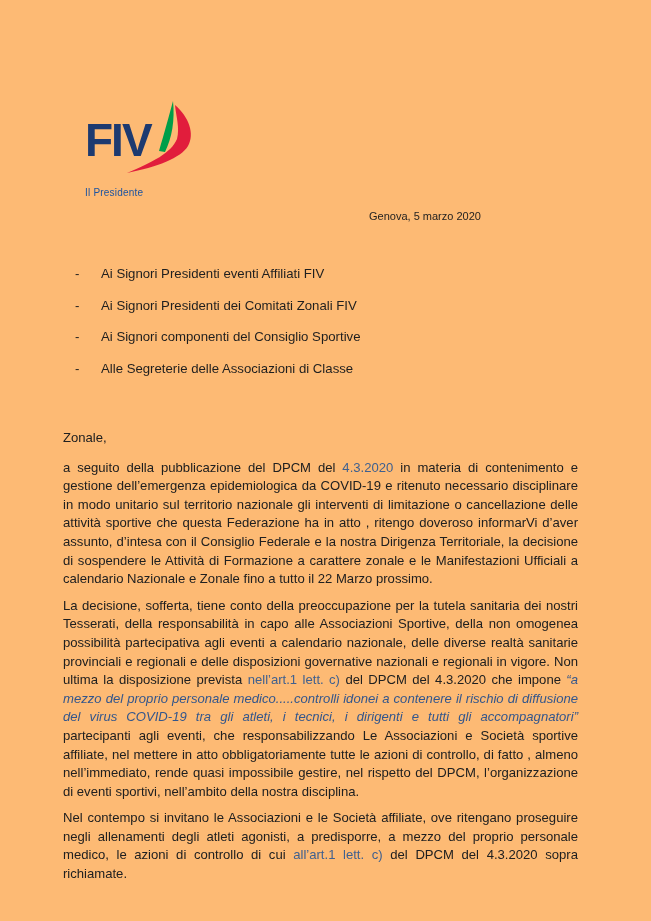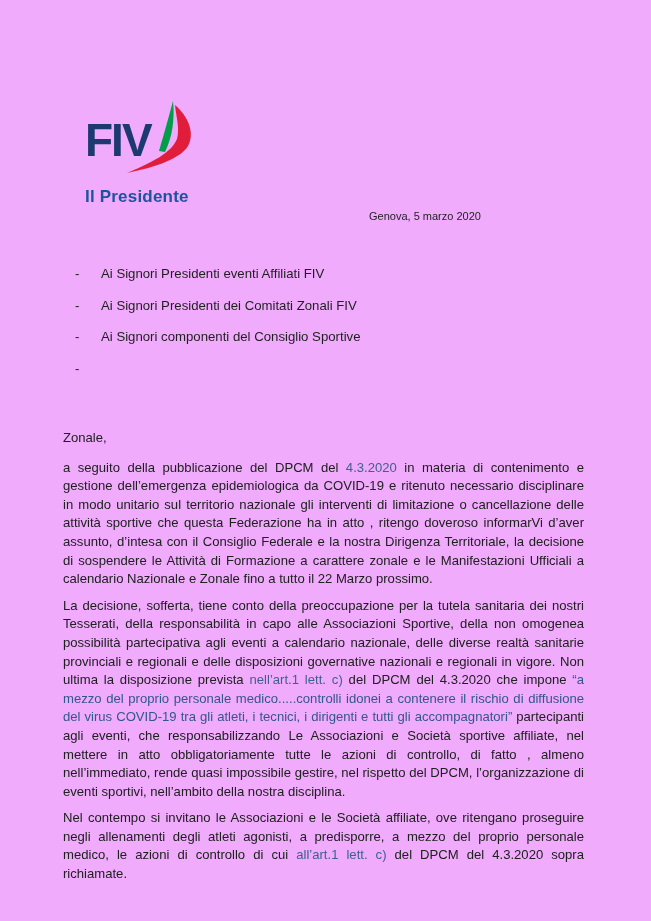--- a/index.html
+++ b/index.html
@@ -4,27 +4,27 @@
 <style>
   html,body{margin:0;padding:0;}
   body{
     width:651px;height:921px;
     background:#ffffff;
     font-family:"Liberation Sans", sans-serif;
     color:#202020;
     position:relative;
     overflow:hidden;
   }
-  .page{position:absolute;inset:0;background:#f0abfc;padding-left:45px;}
+  .page{position:absolute;inset:0;background:#fdba74;padding-left:45px;}
 
   .logo{position:absolute;left:87px;top:96px;width:114px;height:80px;}
 
   .role-title{
     position:absolute;left:85px;top:187px;
-    font-size:17px;font-weight:bold;color:#1c54a0;
+    font-size:10px;font-weight:normal;color:#1c54a0;
     letter-spacing:.2px;
   }
   .dateline{
     position:absolute;left:369px;top:210px;
     font-size:11px;color:#1f1f1f;
   }
 
   .recipients{position:absolute;left:63px;top:267px;width:420px;}
   .recipient{
     display:flex;
@@ -35,23 +35,23 @@
     width:38px;min-width:38px;
     padding-left:12px;box-sizing:border-box;
   }
 
   .letter-body{
     position:absolute;left:63px;top:429px;width:527px;
     font-size:13.1px;line-height:18.6px;
     text-align:justify;color:#202020;
   }
   .salutation{margin:0 0 11px 0;}
-  .letter-body p{margin:0 6px 8px 0;}
+  .letter-body p{margin:0 12px 8px 0;}
   .acc{color:#3f608f;}
-  .quote{color:#33568c;}
+  .quote{color:#33568c;font-style:italic;}
 </style>
 </head>
 <body>
 
 <div class="page">
 
   <svg class="logo" viewBox="0 0 114 80">
     <text x="-2" y="60" font-family="Liberation Sans, sans-serif" font-weight="bold" font-size="46" letter-spacing="-2" fill="#1d3a70">FIV</text>
     <path d="M 72 55 C 77 38 82 20 86 5 C 88 24 85 42 78 56 Z" fill="#009e49"></path>
     <path d="M 88 9 C 102 21 108 38 101 50 C 94 62 70 71 40 77
@@ -70,20 +70,21 @@
     <div class="recipient">
       <span class="dash">-</span>
       <span>Ai Signori Presidenti dei Comitati Zonali FIV</span>
     </div>
     <div class="recipient">
       <span class="dash">-</span>
       <span>Ai Signori componenti del Consiglio Sportive</span>
     </div>
     <div class="recipient">
       <span class="dash">-</span>
+      <span>Alle Segreterie delle Associazioni di Classe</span>
     </div>
   </div>
 
   <div class="letter-body">
     <div class="salutation">Zonale,</div>
 
     <p><span>a seguito  della pubblicazione del DPCM del </span><span class="acc">4.3.2020</span><span> in materia di contenimento e gestione dell’emergenza epidemiologica da COVID-19 e ritenuto necessario disciplinare in modo unitario sul territorio nazionale gli interventi di limitazione o cancellazione delle attività sportive che questa Federazione ha in atto , ritengo doveroso  informarVi d’aver assunto, d’intesa con il Consiglio Federale e la nostra Dirigenza Territoriale, la decisione di sospendere le Attività di Formazione a carattere zonale e le Manifestazioni Ufficiali a calendario Nazionale e Zonale fino a tutto il 22 Marzo prossimo.</span></p>
 
     <p><span>La decisione, sofferta, tiene conto della preoccupazione per la tutela sanitaria dei nostri Tesserati, della responsabilità in capo alle Associazioni Sportive, della non omogenea possibilità partecipativa agli eventi a calendario nazionale, delle diverse realtà sanitarie provinciali e regionali e delle disposizioni governative nazionali e regionali in vigore. Non ultima la disposizione prevista </span><span class="acc">nell’art.1 lett. c)</span><span> del DPCM del 4.3.2020 che impone </span><span class="quote">“a mezzo del proprio personale medico.....controlli idonei a contenere il rischio di diffusione del virus COVID-19 tra gli atleti, i tecnici, i dirigenti e tutti gli accompagnatori”</span><span> partecipanti agli eventi, che responsabilizzando Le Associazioni e Società sportive affiliate, nel mettere in atto obbligatoriamente tutte le azioni di controllo, di fatto , almeno nell’immediato, rende quasi impossibile gestire, nel rispetto del DPCM, l’organizzazione di eventi sportivi, nell’ambito della nostra disciplina.</span></p>
 

